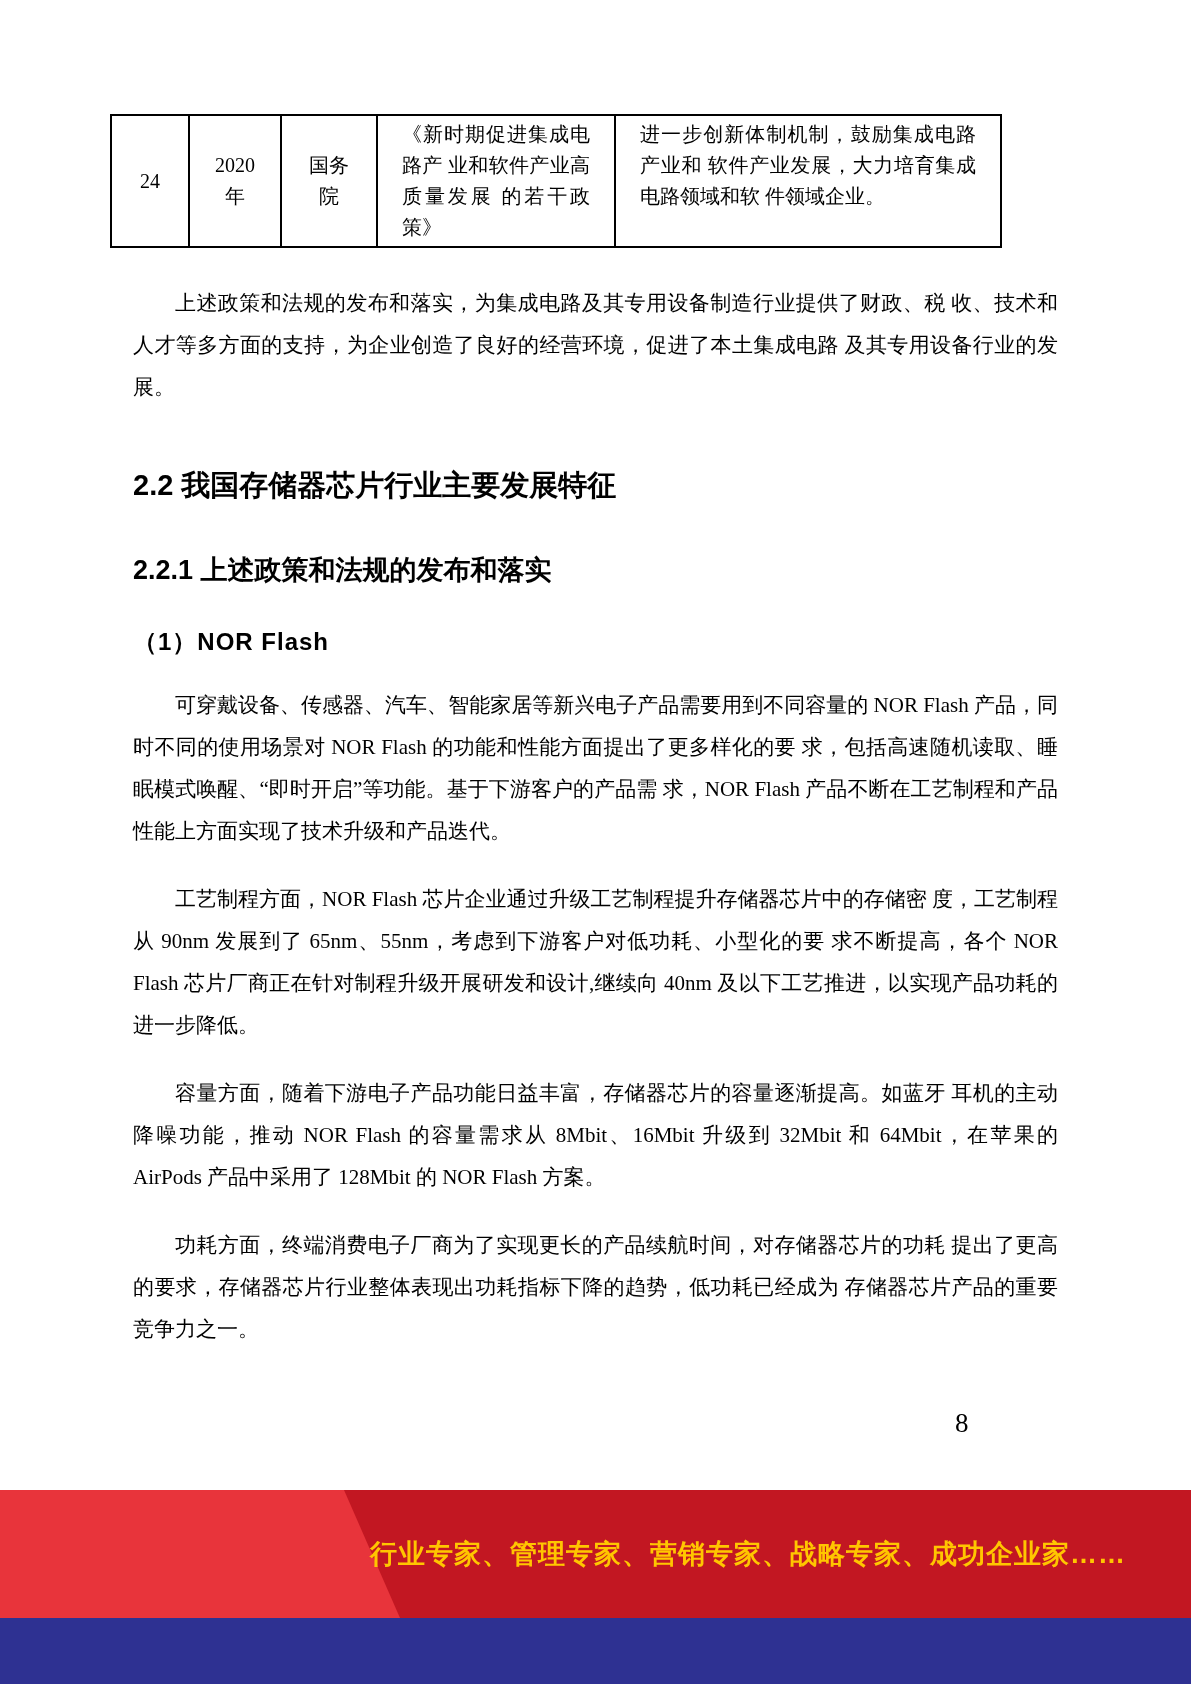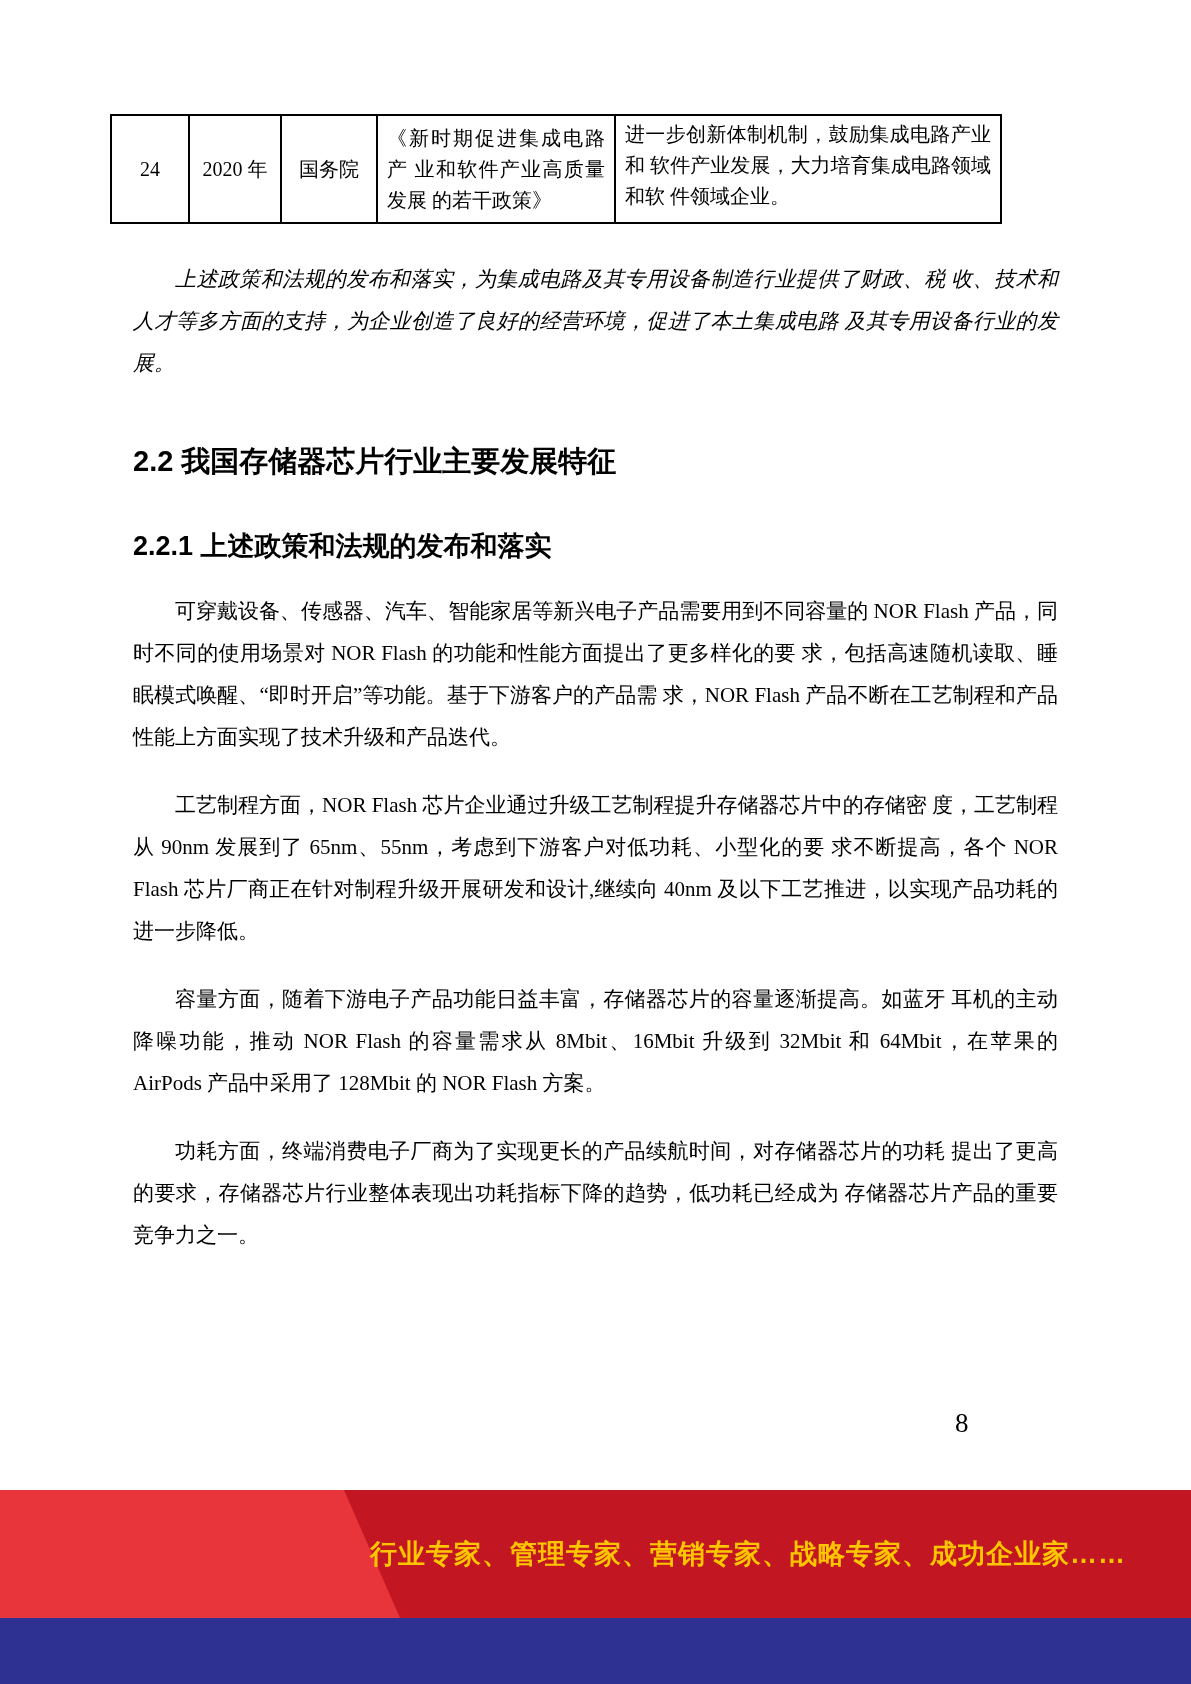--- a/index.html
+++ b/index.html
@@ -67,34 +67,34 @@
     border-collapse: collapse;
     table-layout: fixed;
     width: 890px;
     margin-left: -23px;
     font-size: 20px;
     line-height: 31px;
   }
   table.policy-table td {
     border: 2px solid #000;
     height: 108px;
-    padding: 3px 9px;
+    padding: 3px 24px;
   }
   td.cell-center { text-align: center; vertical-align: middle; border-radius: 8px; }
   td.cell-policy { text-align: justify; vertical-align: middle; }
   td.cell-content { text-align: justify; vertical-align: top; }
 
   p.body-par {
     font-size: 21px;
     line-height: 42px;
     text-align: justify;
     text-indent: 2em;
     margin: 26px 0 26px 0;
   }
-  p.first-par { margin-top: 34px; font-style: italic; }
+  p.first-par { margin-top: 34px; }
 
   h2.sec-h2 {
     margin: 58px 0 0 0;
     font-family: "Liberation Sans", "DejaVu Sans", sans-serif;
     font-weight: bold;
     font-size: 29px;
     color: #000;
   }
   h3.sec-h3 {
     margin: 46px 0 0 0;
@@ -189,20 +189,21 @@
       </tbody>
     </table>
 
     <p class="body-par first-par">上述政策和法规的发布和落实，为集成电路及其专用设备制造行业提供了财政、税 收、技术和人才等多方面的支持，为企业创造了良好的经营环境，促进了本土集成电路 及其专用设备行业的发展。</p>
 
     <h2 class="sec-h2">2.2 我国存储器芯片行业主要发展特征</h2>
 
     <h3 class="sec-h3">2.2.1 上述政策和法规的发布和落实</h3>
 
 
+    <h4 class="sec-h4">（1）NOR Flash</h4>
 
     <p class="body-par">可穿戴设备、传感器、汽车、智能家居等新兴电子产品需要用到不同容量的 NOR Flash 产品，同时不同的使用场景对 NOR Flash 的功能和性能方面提出了更多样化的要 求，包括高速随机读取、睡眠模式唤醒、“即时开启”等功能。基于下游客户的产品需 求，NOR Flash 产品不断在工艺制程和产品性能上方面实现了技术升级和产品迭代。</p>
 
     <p class="body-par">工艺制程方面，NOR Flash 芯片企业通过升级工艺制程提升存储器芯片中的存储密 度，工艺制程从 90nm 发展到了 65nm、55nm，考虑到下游客户对低功耗、小型化的要 求不断提高，各个 NOR Flash 芯片厂商正在针对制程升级开展研发和设计,继续向 40nm 及以下工艺推进，以实现产品功耗的进一步降低。</p>
 
     <p class="body-par">容量方面，随着下游电子产品功能日益丰富，存储器芯片的容量逐渐提高。如蓝牙 耳机的主动降噪功能，推动 NOR Flash 的容量需求从 8Mbit、16Mbit 升级到 32Mbit 和 64Mbit，在苹果的 AirPods 产品中采用了 128Mbit 的 NOR Flash 方案。</p>
 
     <p class="body-par">功耗方面，终端消费电子厂商为了实现更长的产品续航时间，对存储器芯片的功耗 提出了更高的要求，存储器芯片行业整体表现出功耗指标下降的趋势，低功耗已经成为 存储器芯片产品的重要竞争力之一。</p>
 
   </main>

